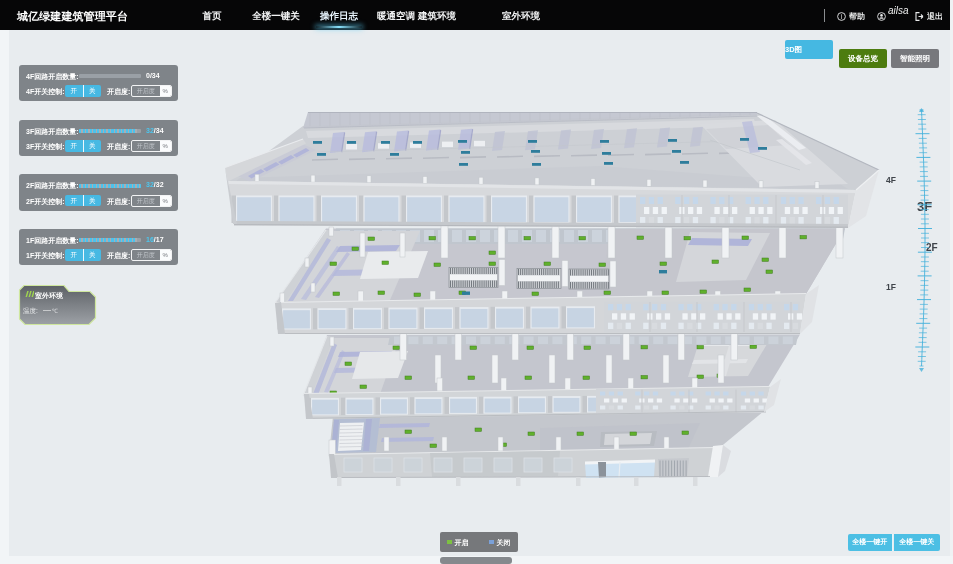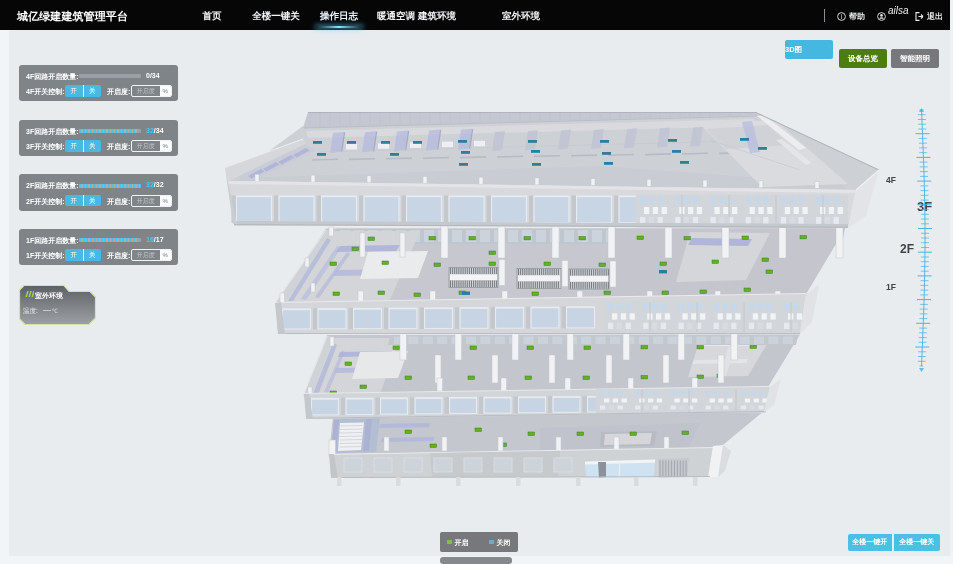--- a/index.html
+++ b/index.html
@@ -1030,21 +1030,21 @@
 <div class="abs" style="left:785px;top:40px;width:48px;height:19.3px;background:#45b8e2;border-radius:2px;color:#fff;font-size:7.5px;font-weight:bold;text-align:left;line-height:19.3px;">3D图</div>
 
 <div class="abs" style="left:839px;top:48.5px;width:48px;height:19.3px;background:#4d7c0f;border-radius:2px;color:#fff;font-size:7.5px;font-weight:bold;text-align:center;line-height:19.3px;">设备总览</div>
 
 <div class="abs" style="left:891px;top:48.5px;width:48px;height:19.3px;background:#77787c;border-radius:2px;color:#fff;font-size:7.5px;font-weight:bold;text-align:center;line-height:19.3px;">智能照明</div>
 
 <div class="abs" style="left:886px;top:175px;color:#3f444a;font-size:8.5px;font-weight:bold;">4F</div>
 
 <div class="abs" style="left:886px;top:199.3px;color:#3f444a;font-size:13px;font-weight:bold;margin-left:31px;">3F</div>
 
-<div class="abs" style="left:900px;top:241.8px;color:#3f444a;font-size:12px;font-weight:bold;">2F</div>
+<div class="abs" style="left:926px;top:241.8px;color:#3f444a;font-size:10px;font-weight:bold;">2F</div>
 
 <div class="abs" style="left:886px;top:281.5px;color:#3f444a;font-size:8.5px;font-weight:bold;">1F</div>
 
 <svg class="abs" style="left:905px;top:100px;" width="40" height="280" viewBox="0 0 40 280">
 <polyline points="16.5,10.0 16.8,16.4 17.0,22.8 17.3,29.2 17.6,35.6 17.8,42.0 18.1,48.4 18.3,54.8 18.6,61.2 18.8,67.6 19.0,74.0 19.2,80.4 19.3,86.8 19.5,93.2 19.6,99.6 19.7,106.0 19.8,112.4 19.9,118.8 20.0,125.2 20.0,131.6 20.0,138.0 20.0,144.4 20.0,150.8 19.9,157.2 19.8,163.6 19.7,170.0 19.6,176.4 19.5,182.8 19.3,189.2 19.2,195.6 19.0,202.0 18.8,208.4 18.6,214.8 18.3,221.2 18.1,227.6 17.8,234.0 17.6,240.4 17.3,246.8 17.0,253.2 16.8,259.6 16.5,266.0" fill="none" stroke="#47b2dc" stroke-width="1" opacity="0.9"></polyline>
 <line x1="14.5" y1="10.0" x2="18.5" y2="10.0" stroke="#47b2dc" stroke-width="1" opacity="0.95"></line>
     <line x1="12.7" y1="14.7" x2="20.7" y2="14.7" stroke="#47b2dc" stroke-width="1" opacity="0.7"></line>
     <line x1="12.9" y1="19.5" x2="20.9" y2="19.5" stroke="#47b2dc" stroke-width="1" opacity="0.7"></line>
     <line x1="13.1" y1="24.2" x2="21.1" y2="24.2" stroke="#47b2dc" stroke-width="1" opacity="0.7"></line>
     <line x1="13.3" y1="29.0" x2="21.3" y2="29.0" stroke="#47b2dc" stroke-width="1" opacity="0.7"></line>

